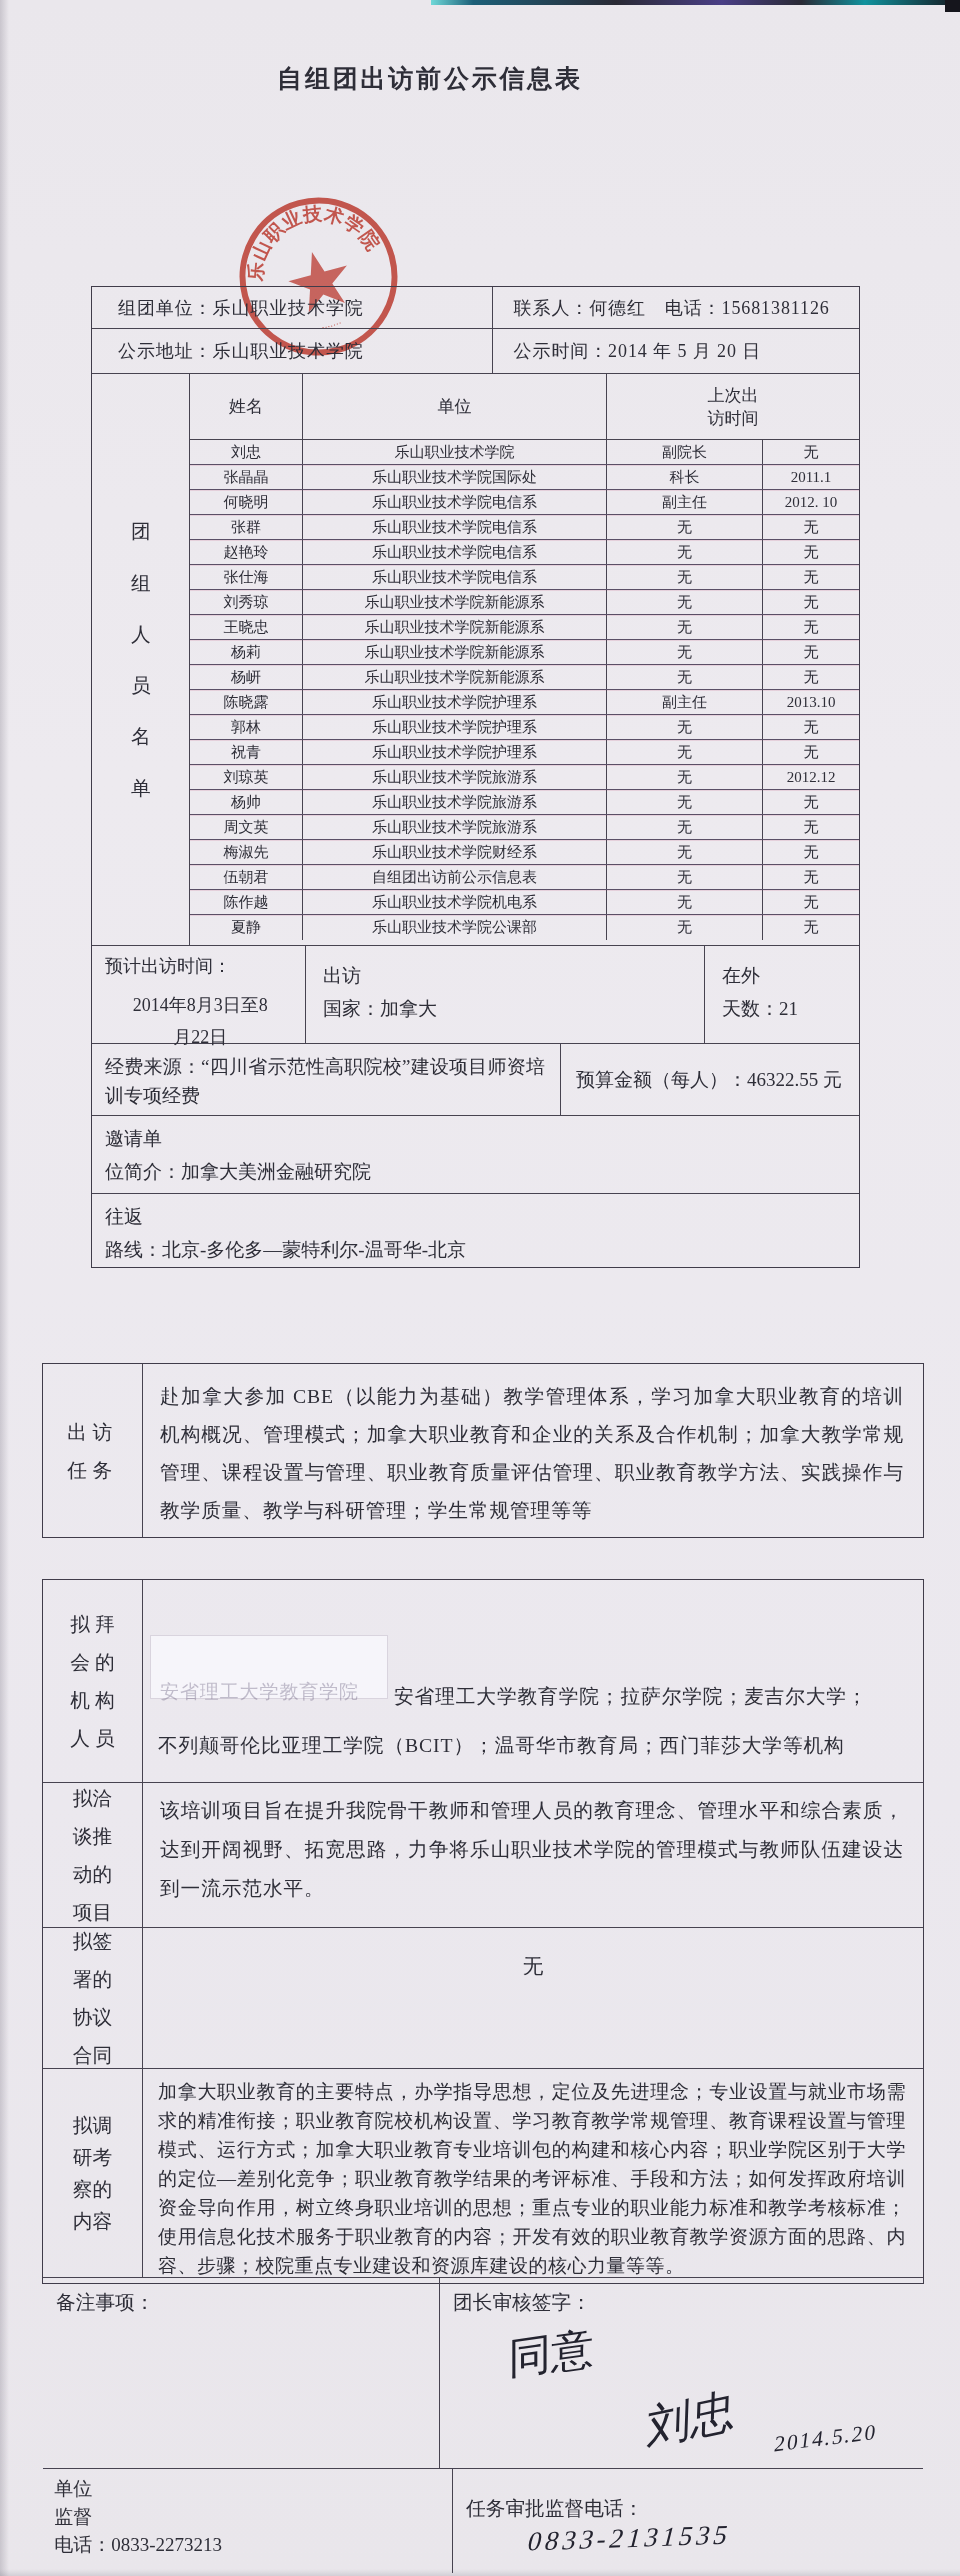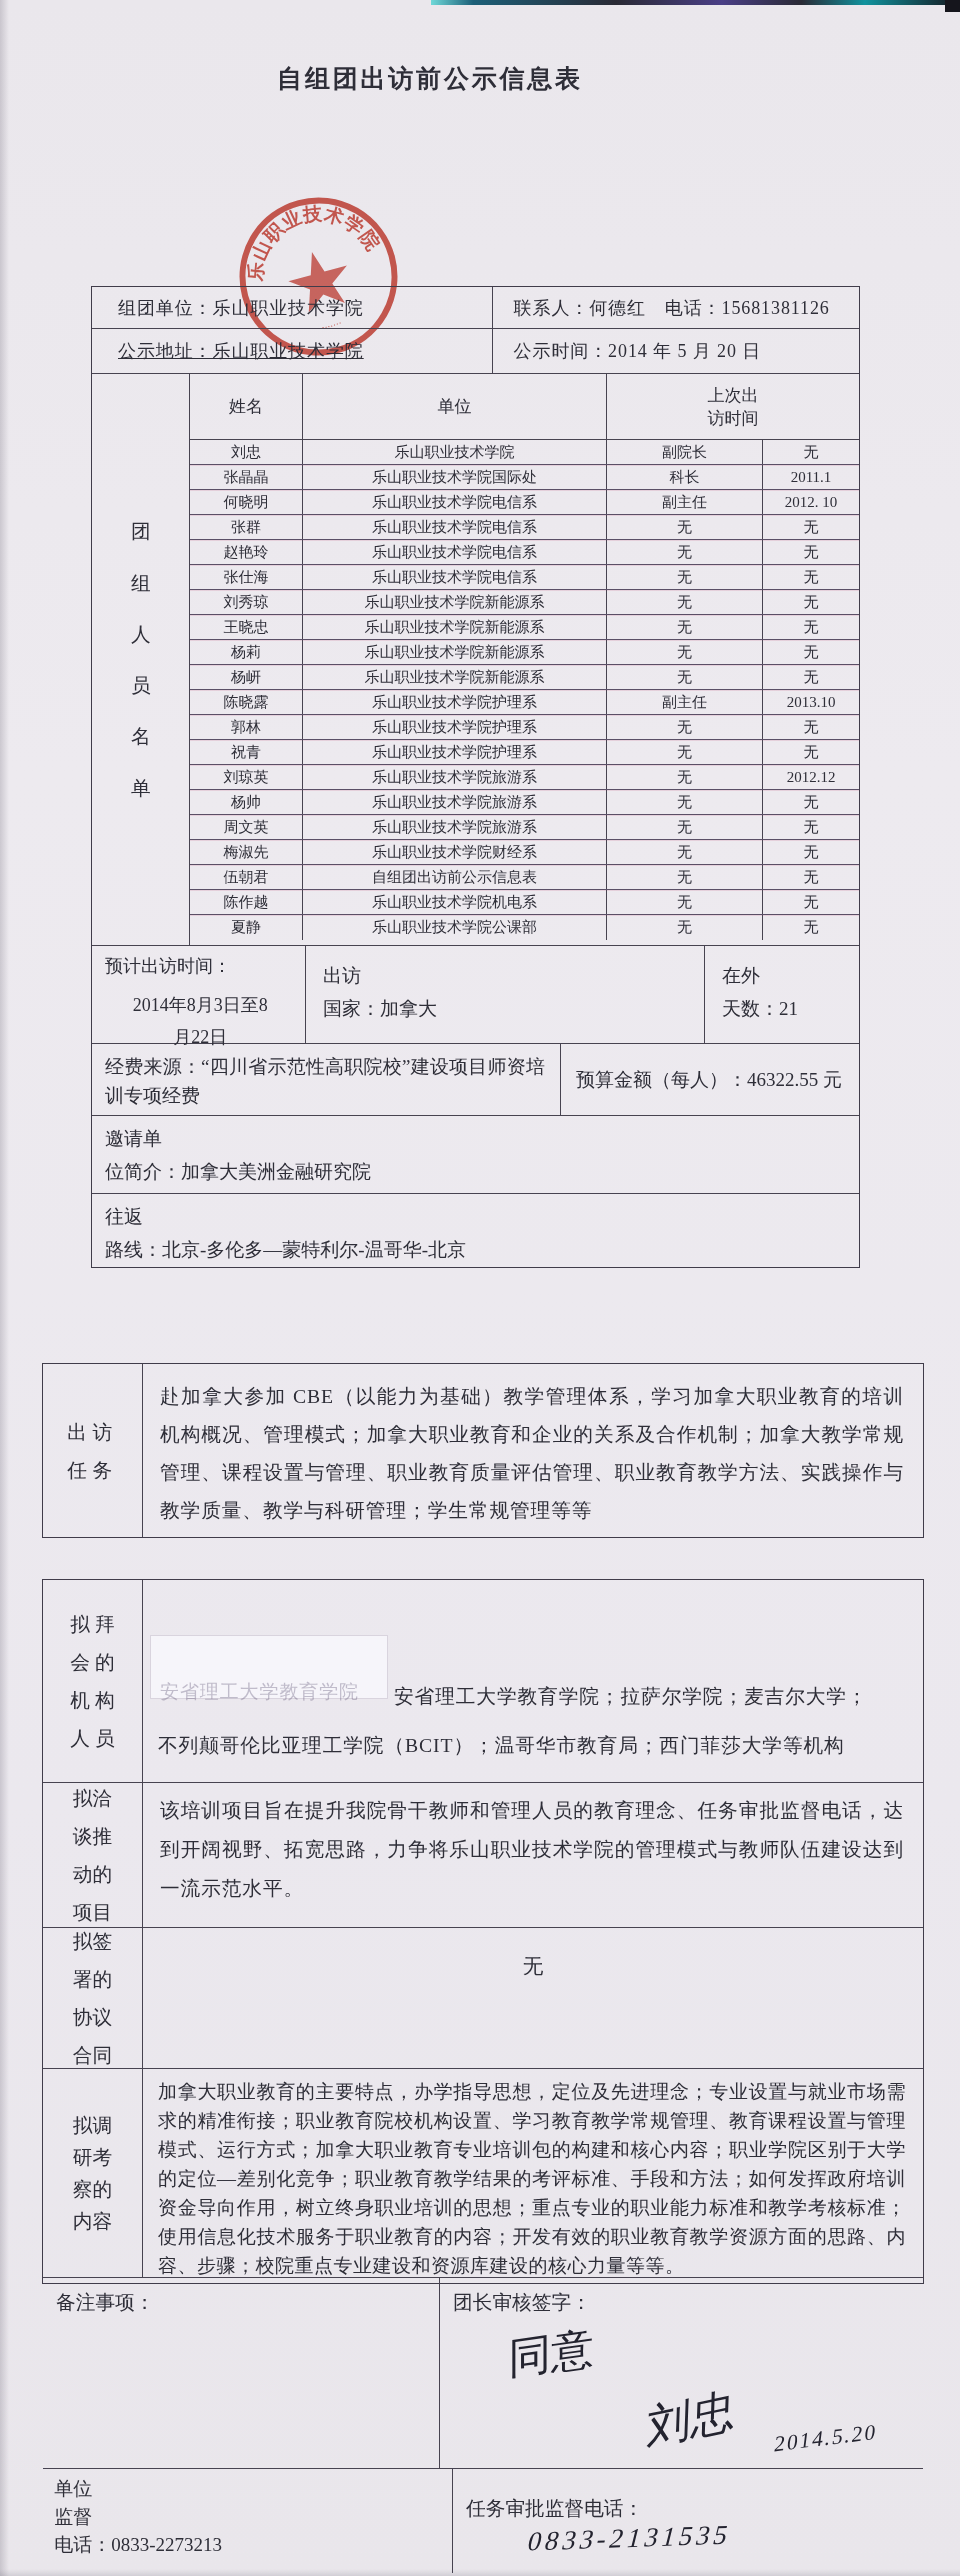--- a/index.html
+++ b/index.html
@@ -96,21 +96,21 @@
   </svg>
 
   <div class="abs tbl t1">
 
     <div class="row" style="height:42px;">
       <div class="c vcenter lab19" style="width:401px; padding-left:26px;">组团单位：乐山职业技术学院</div>
       <div class="c vcenter lab19" style="flex:1; padding-left:20.6px;">联系人：何德红　电话：15681381126</div>
     </div>
 
     <div class="row" style="height:45px;">
-      <div class="c vcenter lab19" style="width:401px; padding-left:26px;text-decoration:underline;">公示地址：乐山职业技术学院</div>
+      <div class="c vcenter lab19" style="width:401px; padding-left:26px;">公示地址：乐山职业技术学院</div>
       <div class="c vcenter lab19" style="flex:1; padding-left:20.6px;">公示时间：2014 年 5 月 20 日</div>
     </div>
 
     <div class="row" style="height:572px;">
       <div class="c" style="width:98px; display:flex;">
         <div class="vlab">团组人员名单</div>
       </div>
       <div class="c" style="flex:1; border-right:none;">
         <div class="phead">
           <div class="hc pc0">姓名</div>
@@ -298,21 +298,21 @@
       </div>
     </div>
 
     <div class="row" style="height:145px;">
       <div class="c labcol">
         <div class="lab2x2 pre" style="letter-spacing:0;">拟洽
 谈推
 动的
 项目</div>
       </div>
-      <div class="c body21" style="flex:1; padding:7.5px 19px 0 17px; line-height:39px;">该培训项目旨在提升我院骨干教师和管理人员的教育理念、任务审批监督电话，达到开阔视野、拓宽思路，力争将乐山职业技术学院的管理模式与教师队伍建设达到一流示范水平。</div>
+      <div class="c body21" style="flex:1; padding:7.5px 19px 0 17px; line-height:39px;">该培训项目旨在提升我院骨干教师和管理人员的教育理念、管理水平和综合素质，达到开阔视野、拓宽思路，力争将乐山职业技术学院的管理模式与教师队伍建设达到一流示范水平。</div>
     </div>
 
     <div class="row" style="height:141px;">
       <div class="c labcol">
         <div class="lab2x2 pre" style="letter-spacing:0;">拟签
 署的
 协议
 合同</div>
       </div>
       <div class="c none-center" style="flex:1;">无</div>

